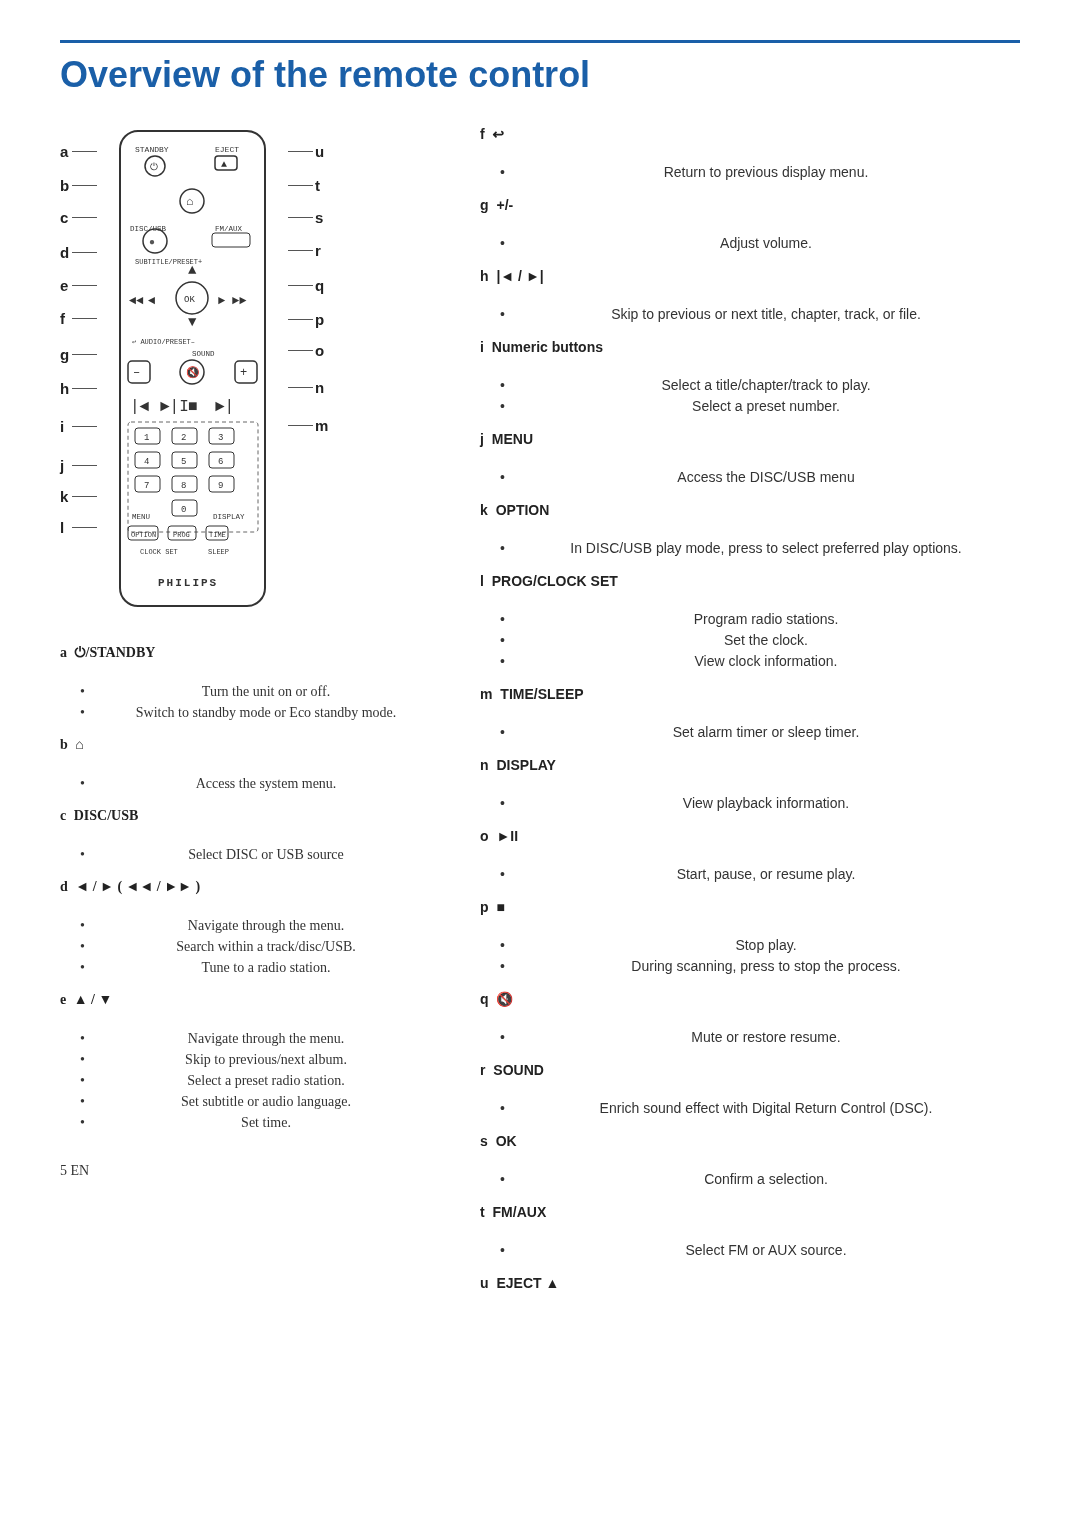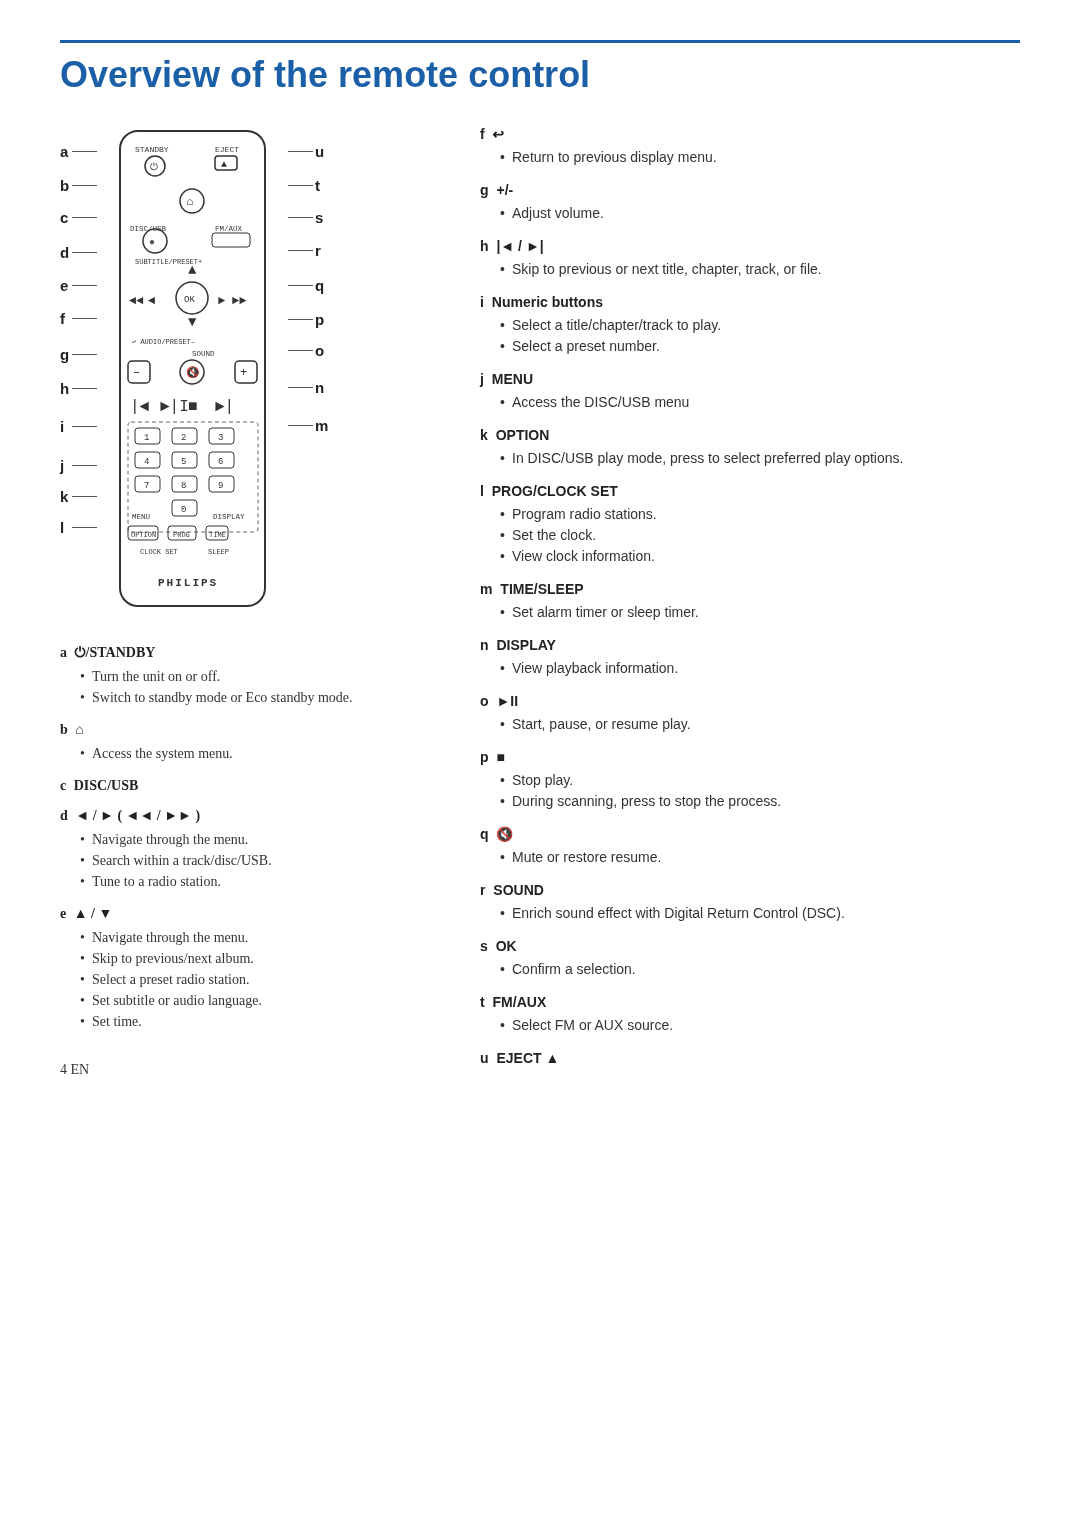--- a/index.html
+++ b/index.html
@@ -44,21 +44,22 @@
     }
     .desc-label {
       font-weight: bold;
       font-size: 14px;
       display: inline;
       margin-left: 4px;
     }
     .desc-items {
       list-style: none;
       padding-left: 20px;
-      margin-top: 5px;
+      margin-top: 20px;
+      text-align: center;
     }
     .desc-items li {
       font-size: 14px;
       color: #333;
       line-height: 1.5;
       position: relative;
       padding-left: 12px;
     }
     .desc-items li::before {
       content: "•";
@@ -320,20 +321,23 @@
         <span class="desc-letter">b</span>
         <span class="desc-label">⌂</span>
         <ul class="desc-items">
           <li>Access the system menu.</li>
         </ul>
       </div>
 
       <div class="desc-section">
         <span class="desc-letter">c</span>
         <span class="desc-label">DISC/USB</span>
+        <ul class="desc-items">
+          <li>Select DISC or USB source</li>
+        </ul>
       </div>
 
       <div class="desc-section">
         <span class="desc-letter">d</span>
         <span class="desc-label">◄ / ► ( ◄◄ / ►► )</span>
         <ul class="desc-items">
           <li>Navigate through the menu.</li>
           <li>Search within a track/disc/USB.</li>
           <li>Tune to a radio station.</li>
         </ul>
@@ -344,21 +348,21 @@
         <span class="desc-label">▲ / ▼</span>
         <ul class="desc-items">
           <li>Navigate through the menu.</li>
           <li>Skip to previous/next album.</li>
           <li>Select a preset radio station.</li>
           <li>Set subtitle or audio language.</li>
           <li>Set time.</li>
         </ul>
       </div>
 
-      <div class="page-number">4    EN</div>
+      <div class="page-number">5    EN</div>
     </div>
 
   </div>
 
   <div class="right-column">
 
     <div class="desc-section">
       <span class="desc-letter">f</span>
       <span class="desc-label">↩</span>
       <ul class="desc-items">

